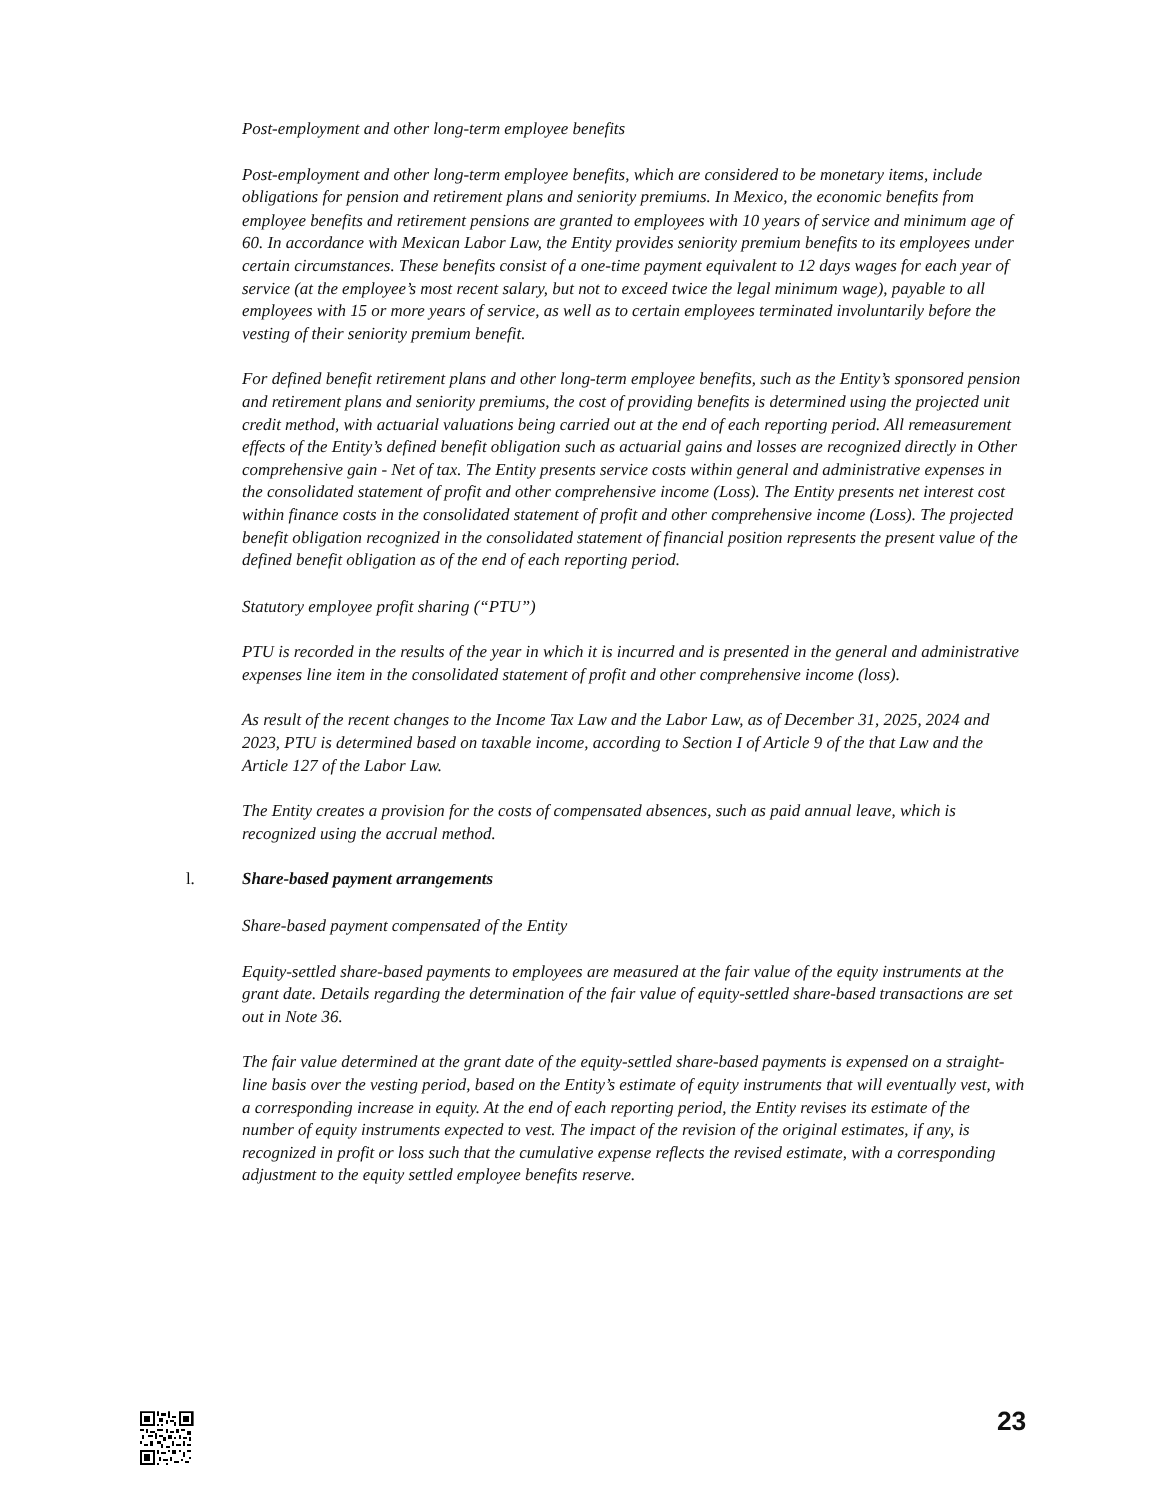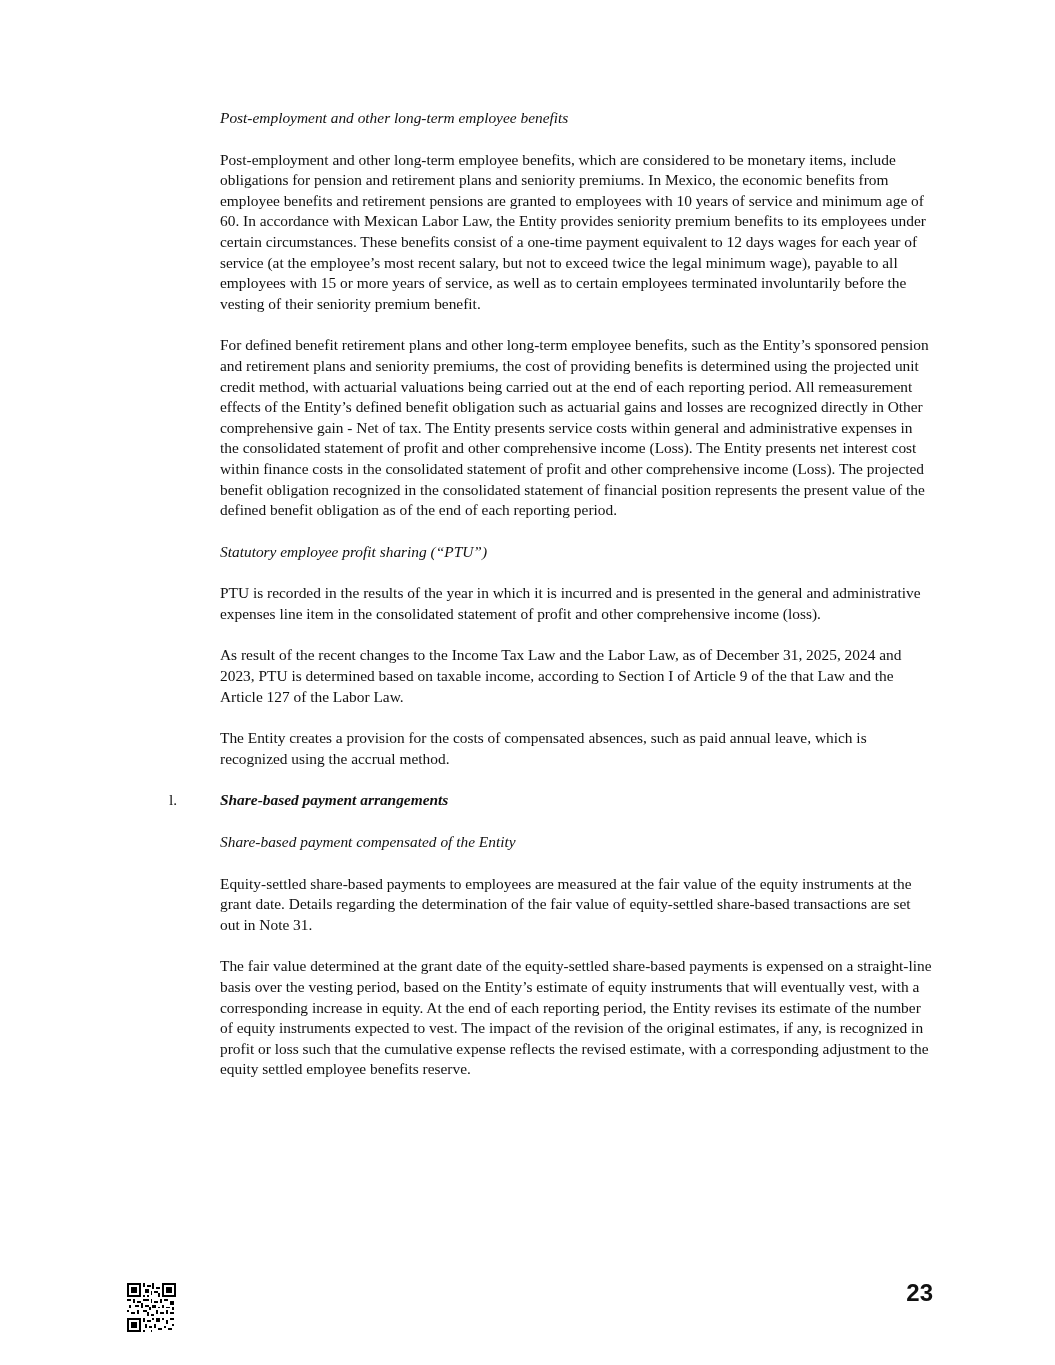--- a/index.html
+++ b/index.html
@@ -29,20 +29,21 @@
       font-size: 15.4px;
       line-height: 20.6px;
     }
     .subhead {
       font-style: italic;
       margin: 0 0 21px 0;
     }
     .para {
       margin: 0 0 21px 0;
       text-align: left;
+      font-style: italic;
     }
     .section-head {
       position: relative;
       font-weight: bold;
       font-style: italic;
       margin: 0 0 21px 0;
     }
     .section-letter {
       position: absolute;
       left: -51px;
@@ -82,21 +83,21 @@
     <p class="para">As result of the recent changes to the Income Tax Law and the Labor Law, as of December 31, 2025, 2024 and 2023, PTU is determined based on taxable income, according to Section I of Article 9 of the that Law and the Article 127 of the Labor Law.</p>
 
     <p class="para">The Entity creates a provision for the costs of compensated absences, such as paid annual leave, which is recognized using the accrual method.</p>
 
     <p class="section-head">
       <span class="section-letter">l.</span>
       <span>Share-based payment arrangements</span>
     </p>
 
     <p class="subhead">Share-based payment compensated of the Entity</p>
-    <p class="para">Equity-settled share-based payments to employees are measured at the fair value of the equity instruments at the grant date. Details regarding the determination of the fair value of equity-settled share-based transactions are set out in Note 31.</p>
+    <p class="para">Equity-settled share-based payments to employees are measured at the fair value of the equity instruments at the grant date. Details regarding the determination of the fair value of equity-settled share-based transactions are set out in Note 36.</p>
     <p class="para">The fair value determined at the grant date of the equity-settled share-based payments is expensed on a straight-line basis over the vesting period, based on the Entity’s estimate of equity instruments that will eventually vest, with a corresponding increase in equity. At the end of each reporting period, the Entity revises its estimate of the number of equity instruments expected to vest. The impact of the revision of the original estimates, if any, is recognized in profit or loss such that the cumulative expense reflects the revised estimate, with a corresponding adjustment to the equity settled employee benefits reserve.</p>
   </div>
 
   <div class="footer-qr">
     <svg width="49" height="49" viewBox="0 0 25 25" shape-rendering="crispEdges">
       <rect width="25" height="25" fill="#fff"></rect>
 
       <g fill="#000">
         <rect x="0" y="0" width="7" height="7"></rect>
         <rect x="18" y="0" width="7" height="7"></rect>

